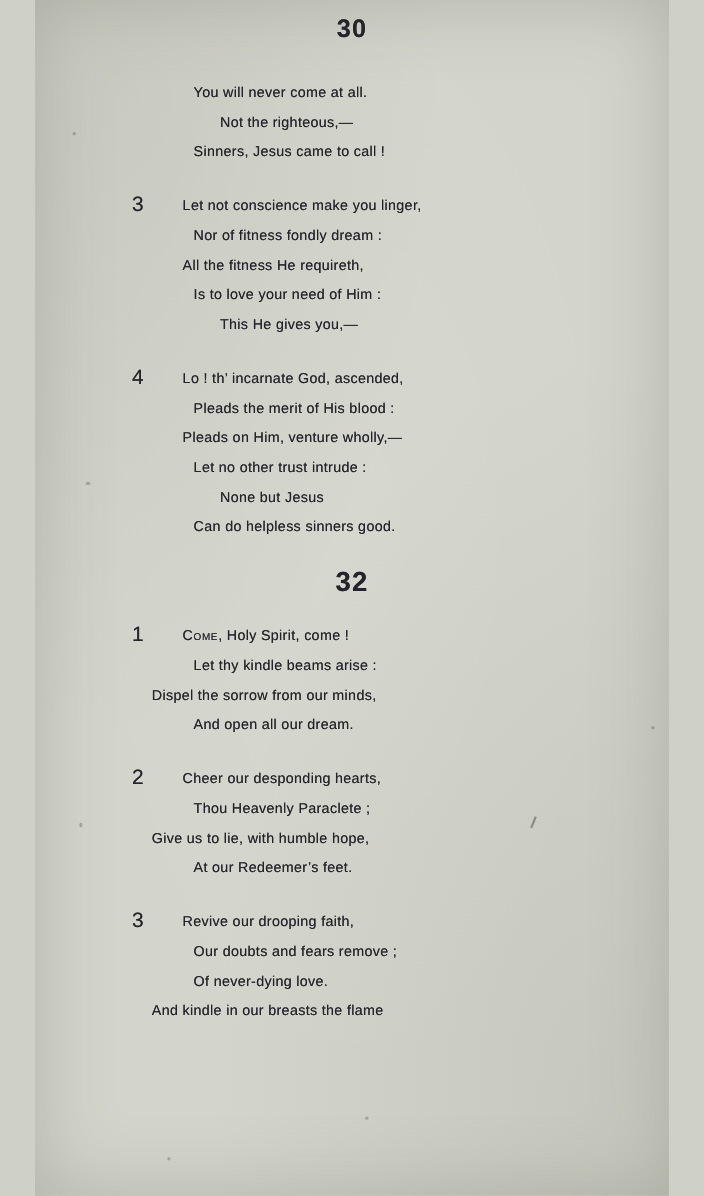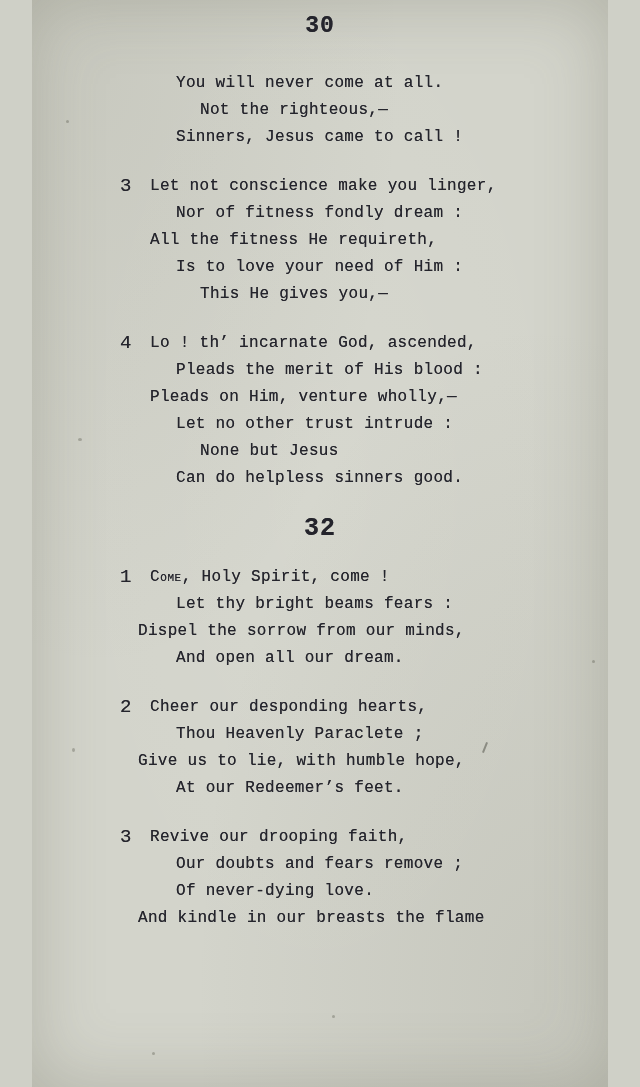--- a/index.html
+++ b/index.html
@@ -6,21 +6,21 @@
     margin: 0;
     padding: 0;
     background: #cfd0c7;
   }
   .page {
     position: relative;
     width: 576px;
     height: 1087px;
     margin: 0 auto;
     overflow: hidden;
-    font-family: Liberation Mono, monospace;
+    font-family: Liberation Sans, sans-serif;
     color: #24242c;
     background:
       radial-gradient(ellipse at 12% 6%, rgba(110,110,95,0.10), transparent 42%),
       radial-gradient(ellipse at 88% 92%, rgba(110,110,95,0.12), transparent 48%),
       radial-gradient(ellipse at 50% 45%, rgba(255,255,248,0.07), transparent 65%),
       #d3d4cb;
     box-shadow: inset 0 0 70px rgba(92,92,76,0.28);
   }
   .heading {
     text-align: center;
@@ -48,28 +48,28 @@
   }
   .verse-num {
     position: absolute;
     left: 0;
     top: 0;
     font-size: 19px;
     line-height: 27px;
     text-shadow: 0 0 0.6px rgba(30,30,38,0.7);
   }
   .line {
-    font-size: 16px;
+    font-size: 13px;
     line-height: 27px;
     letter-spacing: 0.3px;
     white-space: nowrap;
     text-shadow: 0 0 0.6px rgba(30,30,38,0.7);
   }
   .i0 { margin-left: 18px; }
-  .i1 { margin-left: 30px; }
+  .i1 { margin-left: 46px; }
   .i2 { margin-left: 56px; }
   .i3 { margin-left: 80px; }
   .sc { font-variant: small-caps; letter-spacing: 0.6px; }
   .speck {
     position: absolute;
     border-radius: 50%;
     background: rgba(62,62,50,0.30);
   }
   .artifact-slash {
     position: absolute;
@@ -112,21 +112,21 @@
       <div class="line i2">Let no other trust intrude :</div>
       <div class="line i3">None but Jesus</div>
       <div class="line i2">Can do helpless sinners good.</div>
     </div>
 
     <div class="heading hymn-num">32</div>
 
     <div class="verse">
       <span class="verse-num">1</span>
       <div class="line i1"><span class="sc">Come</span><span>, Holy Spirit, come !</span></div>
-      <div class="line i2">Let thy bright beams fears :</div>
+      <div class="line i2">Let thy kindle beams arise :</div>
       <div class="line i0">Dispel the sorrow from our minds,</div>
       <div class="line i2">And open all our dream.</div>
     </div>
 
     <div class="verse">
       <span class="verse-num">2</span>
       <div class="line i1">Cheer our desponding hearts,</div>
       <div class="line i2">Thou Heavenly Paraclete ;</div>
       <div class="line i0">Give us to lie, with humble hope,</div>
       <div class="line i2">At our Redeemer’s feet.</div>

